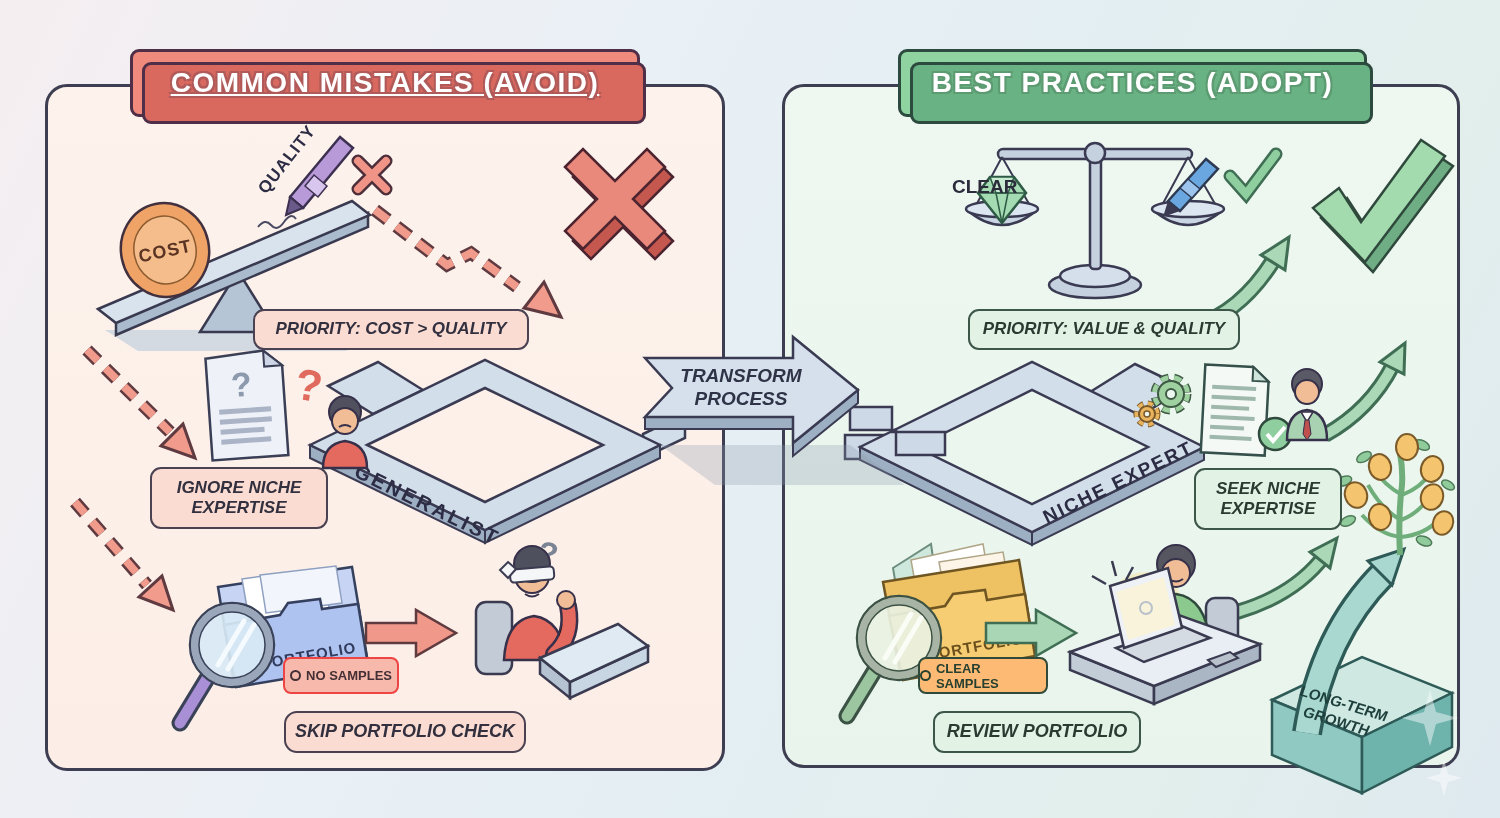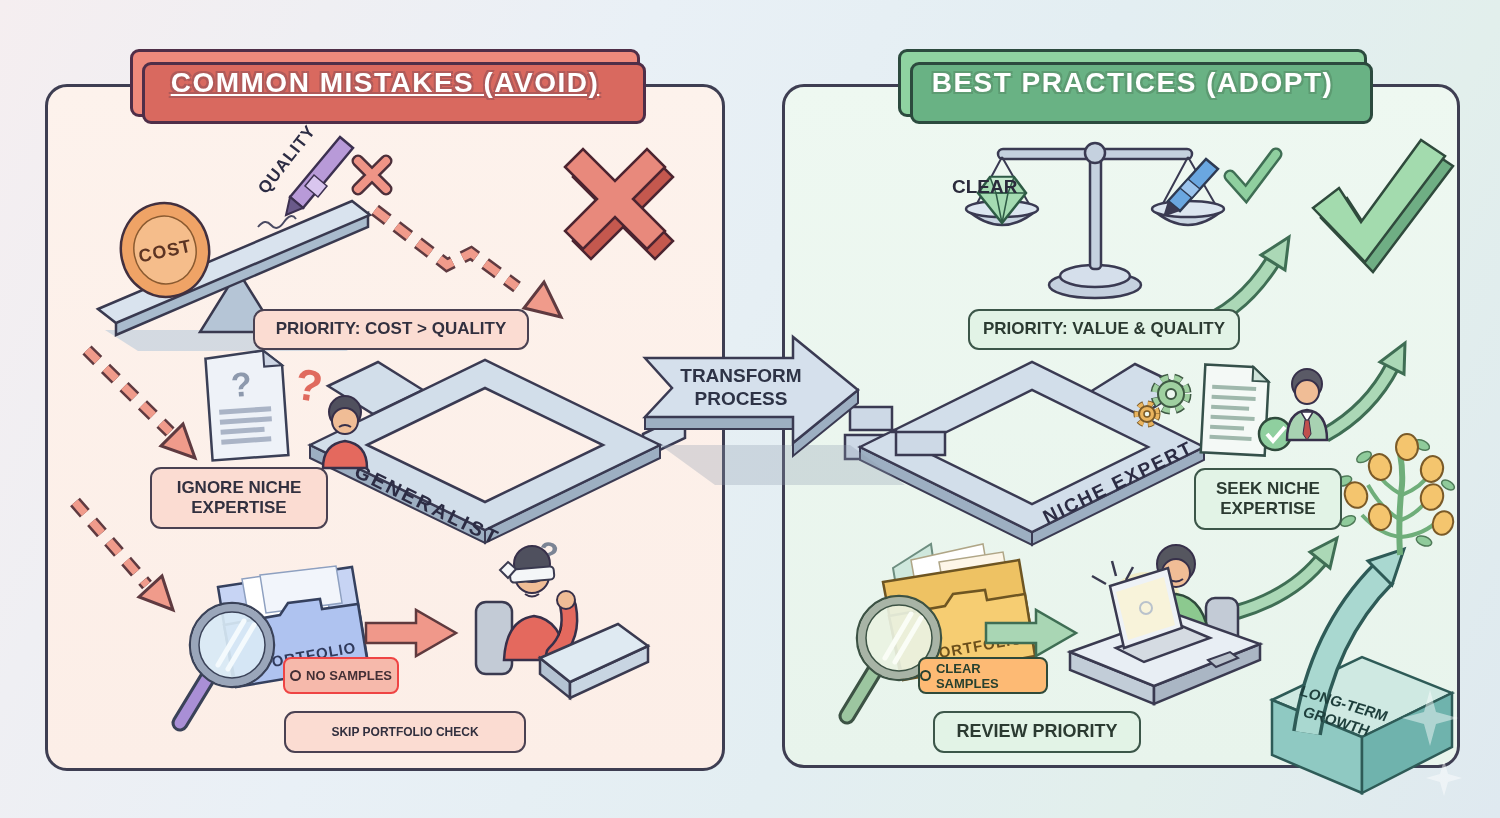--- a/index.html
+++ b/index.html
@@ -16,21 +16,21 @@
        border-radius:9px;z-index:30;}
   .hdr::before{content:"";position:absolute;inset:0;transform:translate(9px,10px);
        border-radius:9px;z-index:-1;}
   .hdr-red{background:#ef8a7c;border:3px solid #4f2e48;
        text-shadow:-2px -2px 0 #b05a59,2px -2px 0 #b05a59,-2px 2px 0 #b05a59,2px 2px 0 #b05a59;}
   .hdr-red::before{background:#d9695f;border:3px solid #4f2e48;}
   .hdr-green{background:#8fd3a1;border:3px solid #2c4a3e;
        text-shadow:-2px -2px 0 #5d9b72,2px -2px 0 #5d9b72,-2px 2px 0 #5d9b72,2px 2px 0 #5d9b72;}
   .hdr-green::before{background:#69b284;border:3px solid #2c4a3e;}
   .pill{position:absolute;display:flex;align-items:center;justify-content:center;text-align:center;
-       font-weight:bold;border-radius:11px;line-height:1.2;z-index:40;font-size:17px;}
+       font-weight:bold;border-radius:11px;line-height:1.2;z-index:40;font-size:17px;font-style:italic;}
   .pill-r{background:#fbdcd2;border:2.5px solid #4a4152;color:#32303f;}
   .pill-g{background:#e2f3e6;border:2.5px solid #3c5649;color:#2b3a31;}
   .tag{position:absolute;display:flex;align-items:center;justify-content:center;gap:5px;
        font-weight:bold;font-size:13px;border-radius:8px;z-index:41;}
   .tag-r{background:#f6b9ab;border:2px solid #ef4444;color:#432f35;}
   .tag-g{background:#fdba74;border:2px solid #2f4a3a;color:#27402f;}
   .tag .hole{width:7px;height:7px;border-radius:50%;border:2px solid currentColor;display:inline-block;}
   .rot{position:absolute;font-weight:bold;color:#2c2c44;z-index:35;white-space:nowrap;}
   svg{position:absolute;overflow:visible;}
   svg text{font-family:"Liberation Sans",sans-serif;font-weight:bold;}
@@ -362,32 +362,32 @@
 <div class="pill pill-r" style="left:253px;top:309px;width:272px;height:37px;">
   <span>PRIORITY: COST &gt; QUALITY</span>
 </div>
 <div class="pill pill-r" style="left:150px;top:467px;width:174px;height:58px;">
   <span style="width:150px;">IGNORE NICHE EXPERTISE</span>
 </div>
 <div class="tag tag-r" style="left:283px;top:657px;width:112px;height:33px;">
   <span class="hole"></span>
   <span>NO SAMPLES</span>
 </div>
-<div class="pill pill-r" style="left:284px;top:711px;width:238px;height:38px;font-size:12px;">
+<div class="pill pill-r" style="left:284px;top:711px;width:238px;height:38px;font-size:18px;border-radius:13px;">
   <span>SKIP PORTFOLIO CHECK</span>
 </div>
 
 <div class="pill pill-g" style="left:968px;top:309px;width:268px;height:37px;">
   <span>PRIORITY: VALUE &amp; QUALITY</span>
 </div>
 <div class="pill pill-g" style="left:1194px;top:468px;width:144px;height:58px;">
   <span style="width:125px;">SEEK NICHE EXPERTISE</span>
 </div>
 <div class="tag tag-g" style="left:918px;top:657px;width:126px;height:33px;">
   <span class="hole"></span>
   <span>CLEAR SAMPLES</span>
 </div>
 <div class="pill pill-g" style="left:933px;top:711px;width:204px;height:38px;font-size:18px;">
-  <span>REVIEW PRIORITY</span>
+  <span>REVIEW PORTFOLIO</span>
 </div>
 
 <div class="rot" style="left:1288px;top:694px;width:104px;font-size:15px;color:#1e3f3c;text-align:center;
      transform:rotate(17deg) skewX(-6deg);z-index:20;white-space:normal;line-height:1.25;">LONG-TERM GROWTH</div>
 
 </body></html>

